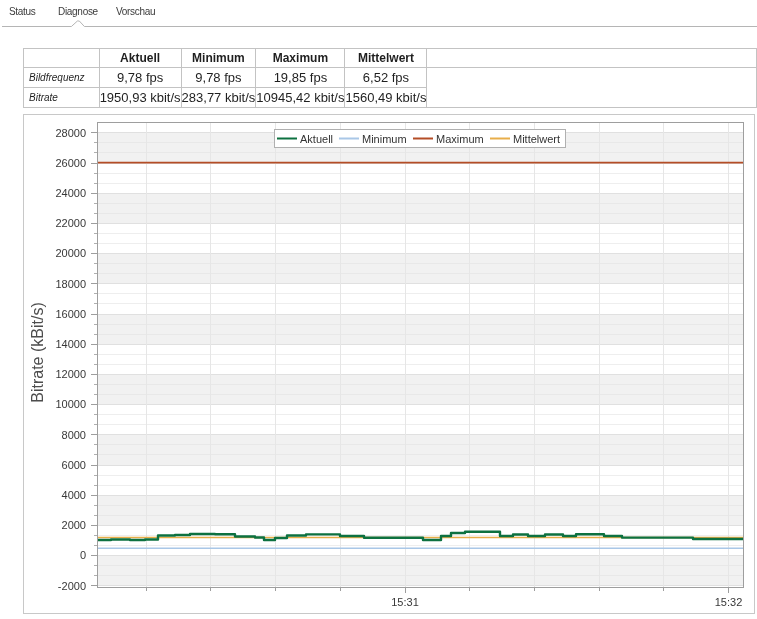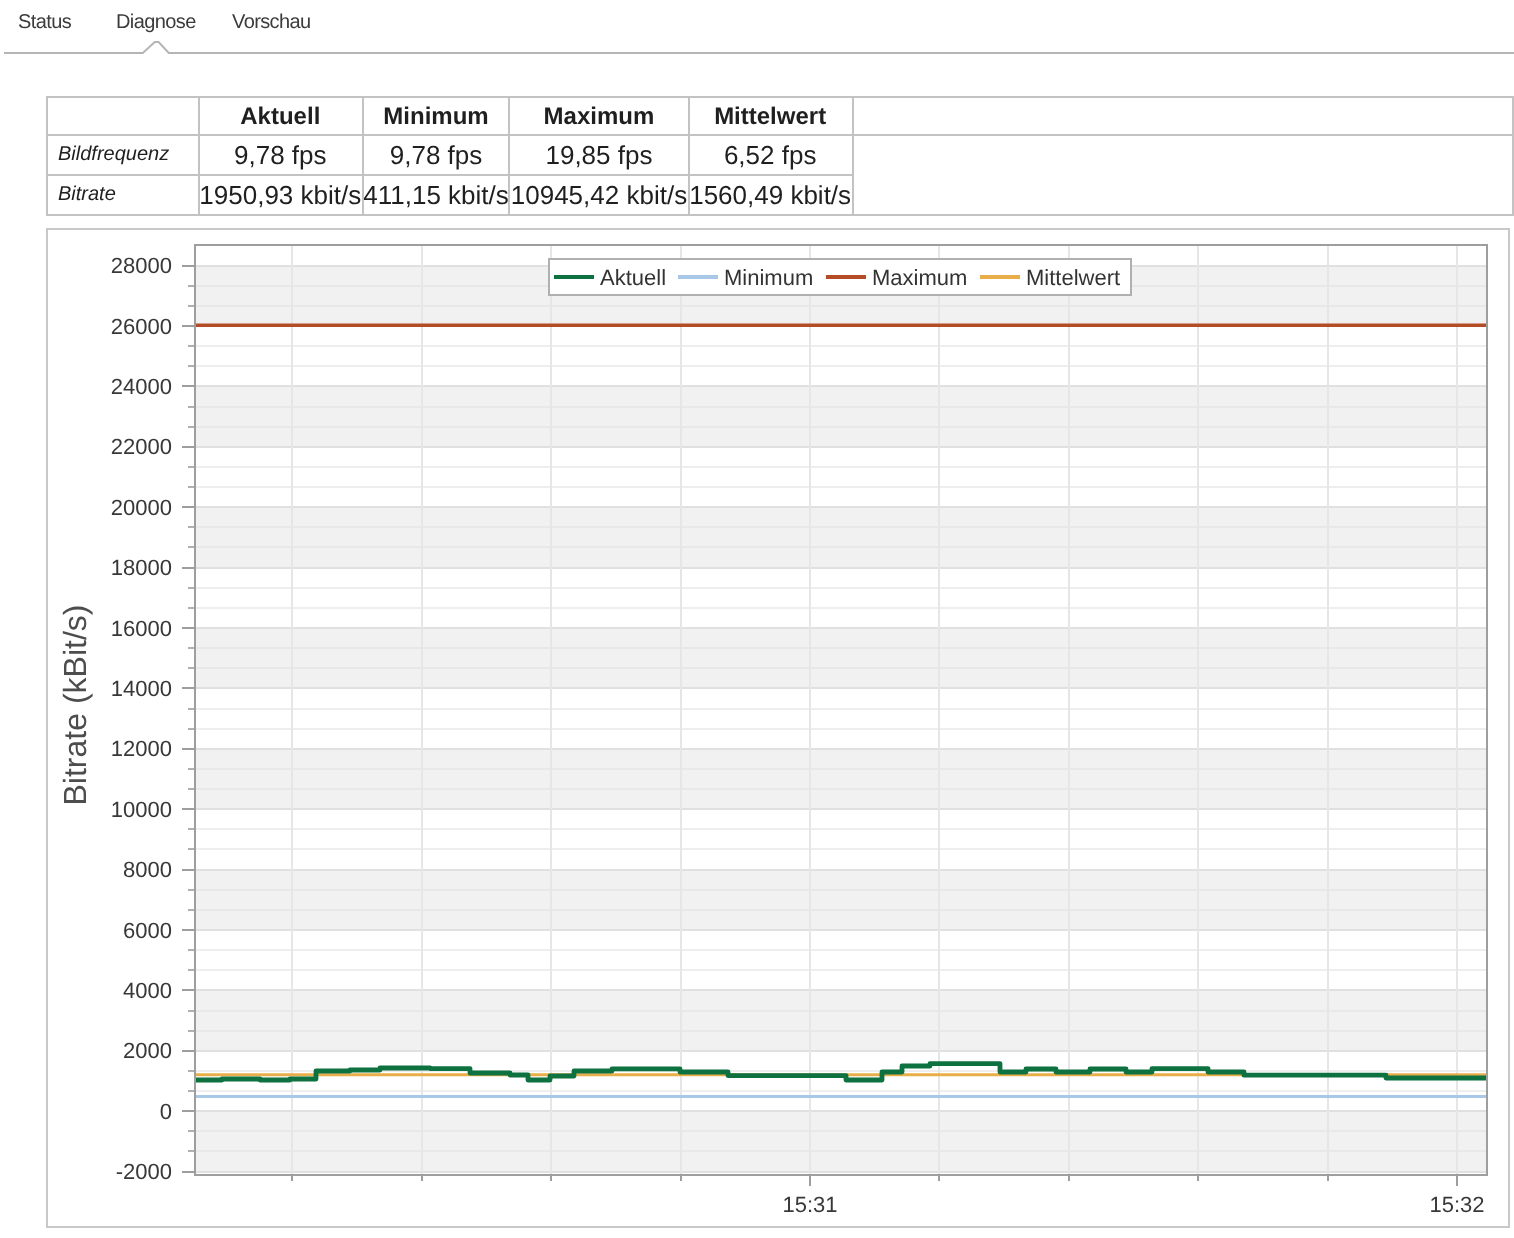--- a/index.html
+++ b/index.html
@@ -43,21 +43,21 @@
         <td class="lbl">Bildfrequenz</td>
         <td>9,78 fps</td>
         <td>9,78 fps</td>
         <td>19,85 fps</td>
         <td>6,52 fps</td>
         <td rowspan="2"></td>
       </tr>
   <tr>
         <td class="lbl">Bitrate</td>
         <td>1950,93 kbit/s</td>
-        <td>411,15 kbit/s</td>
+        <td>283,77 kbit/s</td>
         <td>10945,42 kbit/s</td>
         <td>1560,49 kbit/s</td>
       </tr>
 </tbody>
   </table>
 
 <svg id="chartsvg" width="757" height="619">
 
   <rect x="23.5" y="114.5" width="731" height="499" fill="none" stroke="#c8c8c8" shape-rendering="crispEdges"></rect>
 

